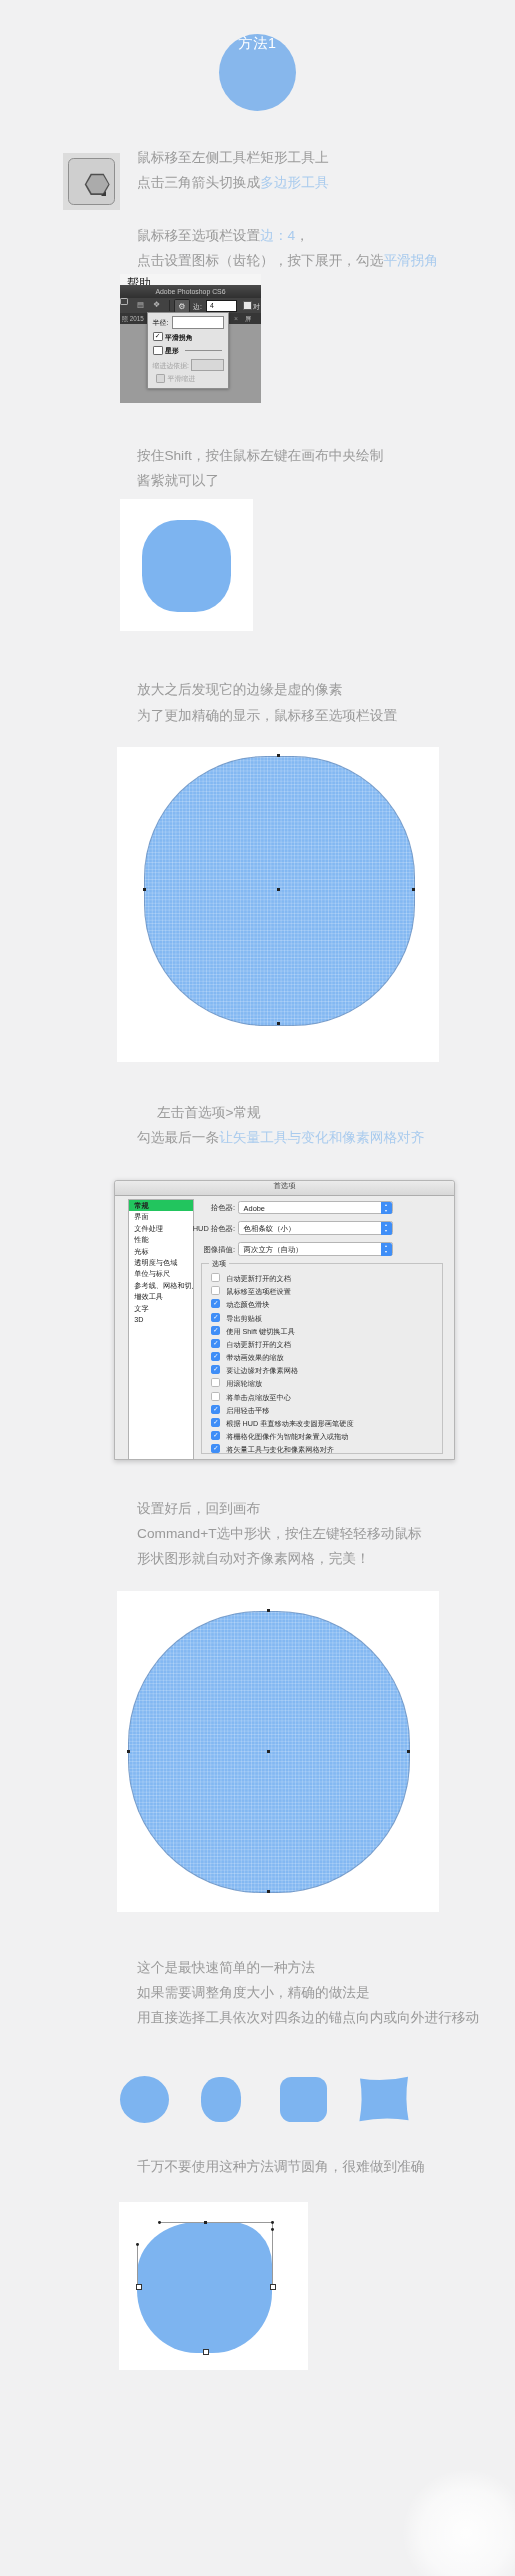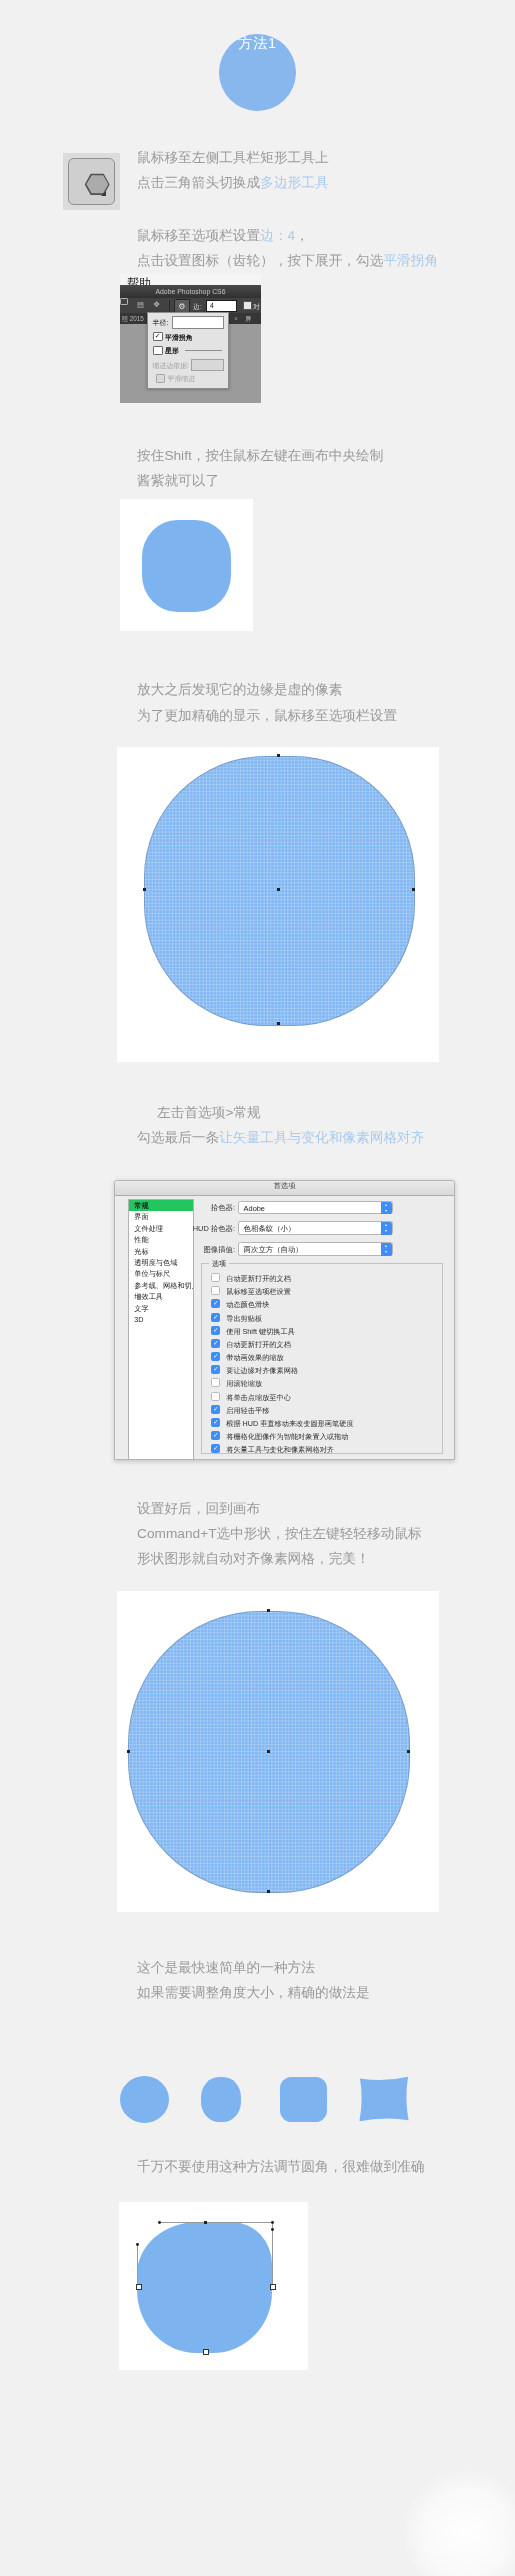--- a/index.html
+++ b/index.html
@@ -279,20 +279,21 @@
     <div class="grid-blue" style="position:absolute;left:11.4px;top:20px;width:280px;height:280px;border-radius:47%;"></div>
     <div class="anch" style="left:150px;top:18.3px;"></div>
     <div class="anch" style="left:9.7px;top:159px;"></div>
     <div class="anch" style="left:290px;top:159px;"></div>
     <div class="anch" style="left:150px;top:299px;"></div>
     <div class="anch" style="left:150px;top:159px;"></div>
   </div>
 
   <div class="t" style="left:137px;top:1960px;">这个是最快速简单的一种方法</div>
   <div class="t" style="left:137px;top:1985px;">如果需要调整角度大小，精确的做法是</div>
+  <div class="t" style="left:137px;top:2010px;">用直接选择工具依次对四条边的锚点向内或向外进行移动</div>
 
   <div class="blue" style="position:absolute;left:120px;top:2076px;width:49px;height:47px;border-radius:50%;"></div>
   <div class="blue" style="position:absolute;left:201px;top:2077px;width:40px;height:45px;border-radius:45%;"></div>
   <div class="blue" style="position:absolute;left:280px;top:2077px;width:47px;height:45px;border-radius:11.4px;"></div>
   <svg style="position:absolute;left:358px;top:2075px;" width="52" height="48" viewBox="0 0 90 84">
     <path d="M3,6 Q45,13 87,3 Q81,42 88,79 Q45,72 2,81 Q9,42 3,6 Z" fill="#7db4f0"></path>
   </svg>
 
   <div class="t" style="left:137px;top:2159px;">千万不要使用这种方法调节圆角，很难做到准确</div>
 

